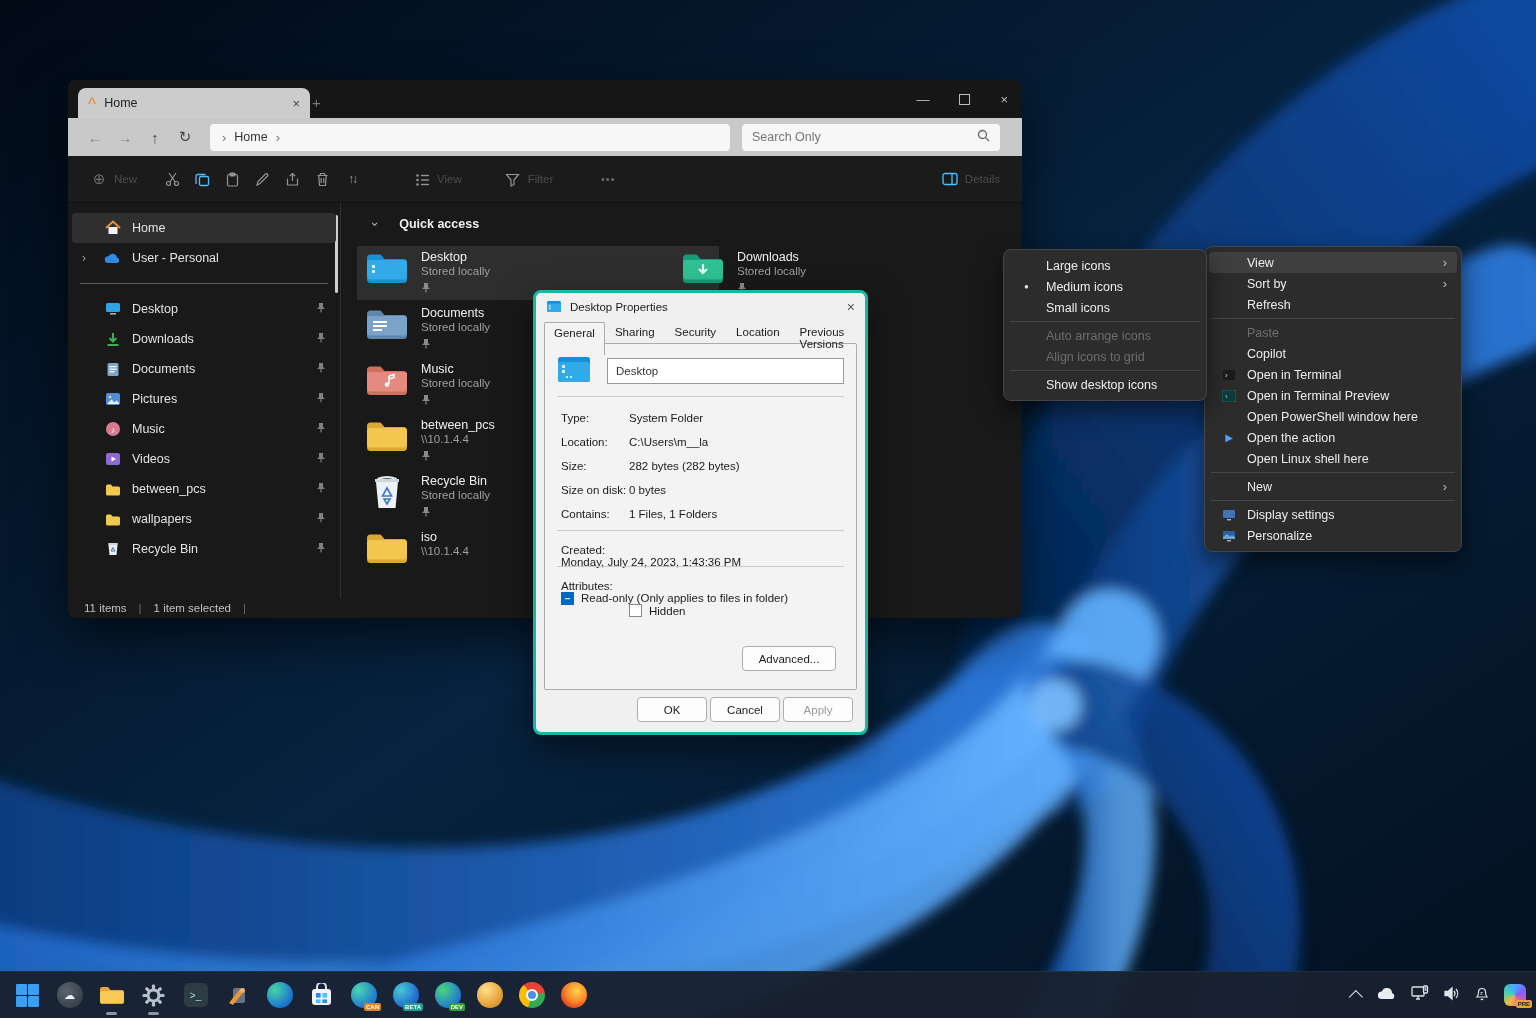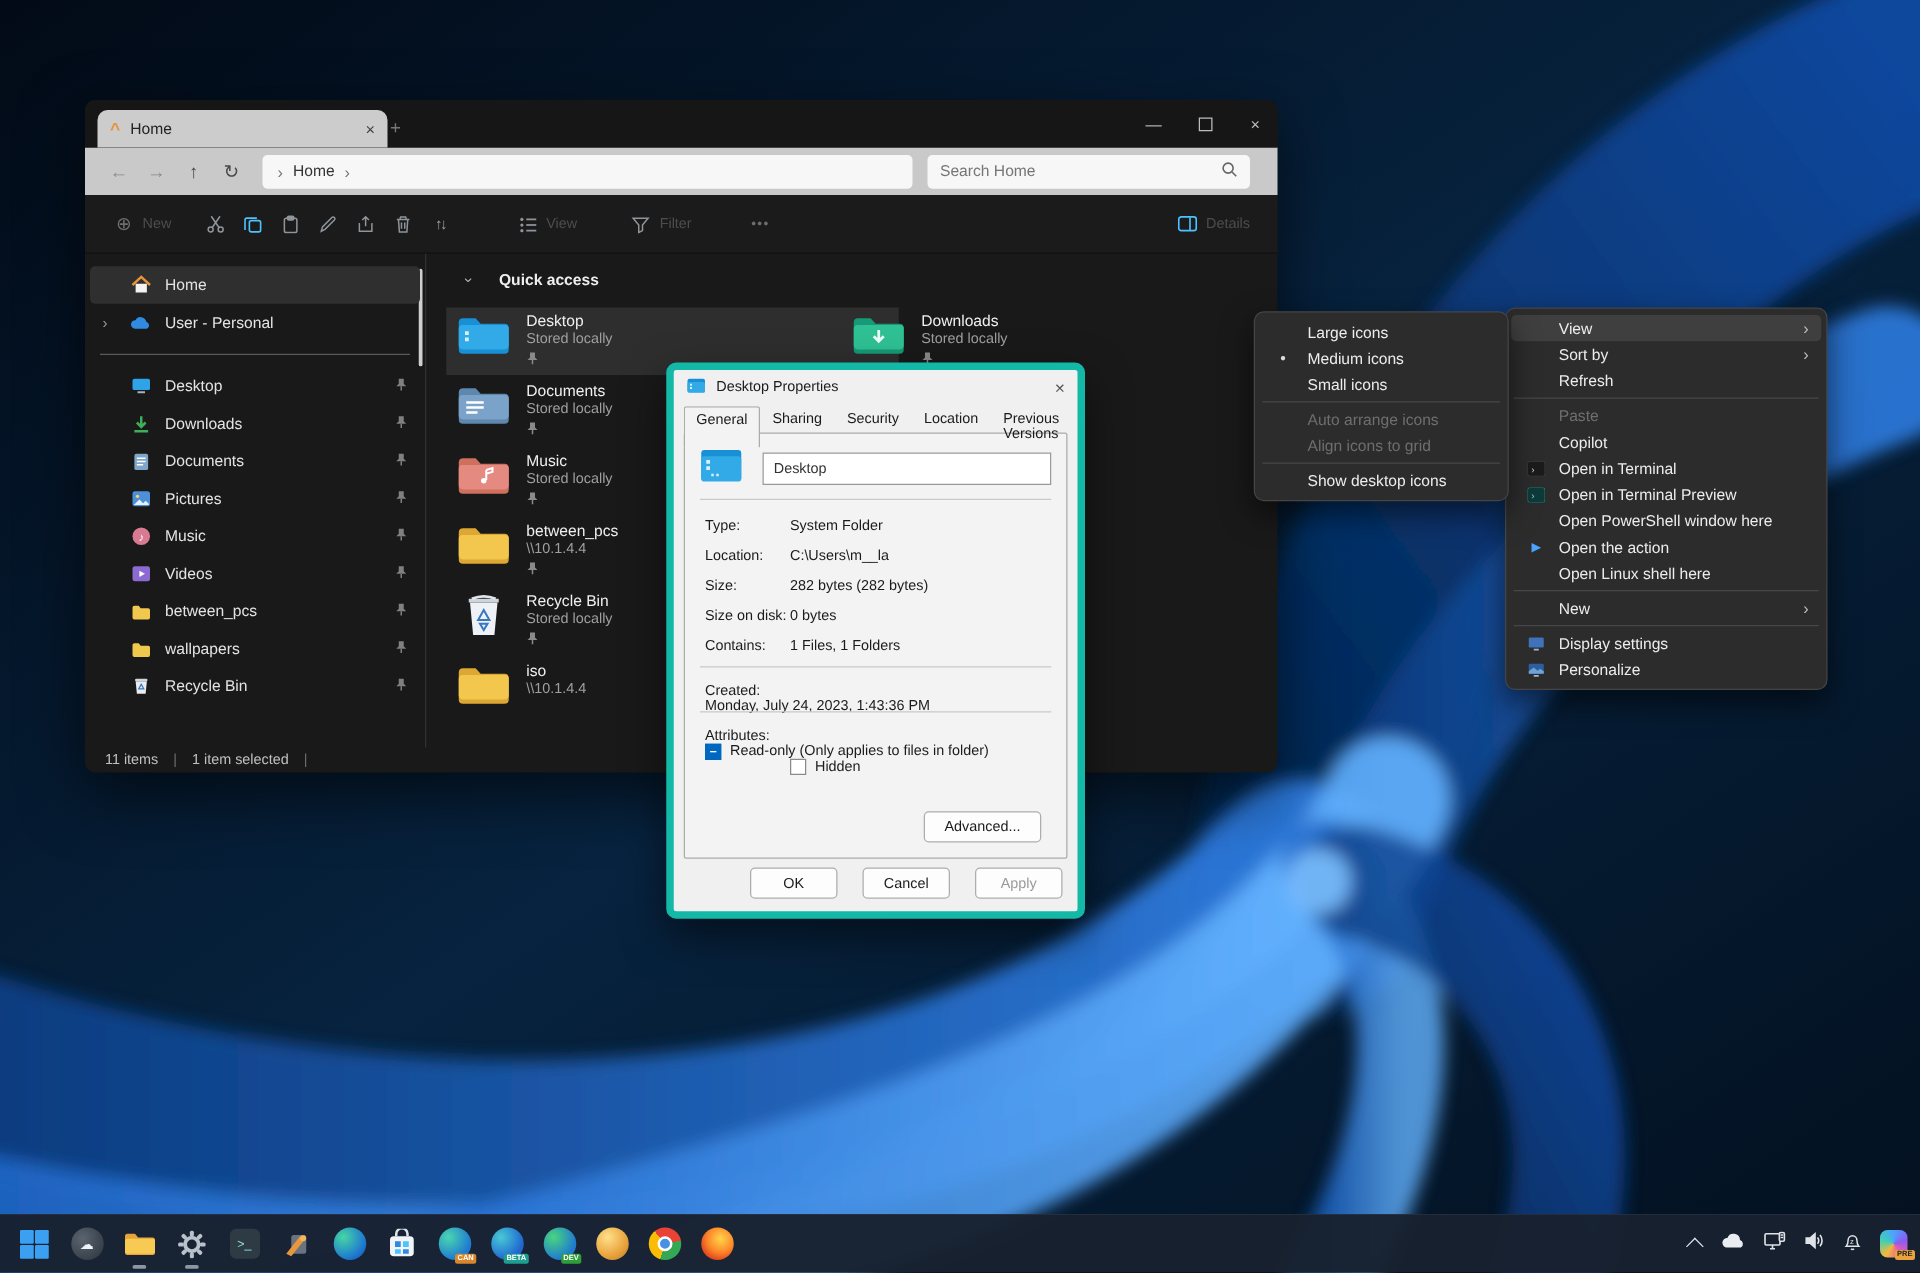--- a/index.html
+++ b/index.html
@@ -56,40 +56,40 @@
   .fic{width:44px;height:36px;flex:0 0 44px;display:flex;align-items:center;justify-content:center;}
   .itxt{display:flex;flex-direction:column;gap:1px;}
   .iname{font-size:12.5px;color:#efefef;}
   .isub{font-size:11.5px;color:#9f9f9f;}
   .ipin{margin-top:1px;}
   .statusbar{height:20px;display:flex;align-items:center;gap:12px;padding-left:16px;font-size:11.5px;color:#c0c0c0;}
   .statusbar .bar{color:#6d6d6d;}
 
   
   .dlg{position:absolute;left:533px;top:290px;width:335px;height:445px;background:#f0f0f0;
-    border:6px solid #14b8a6;border-radius:8px;box-shadow:0 14px 34px rgba(0,0,0,.5);
+    border:3px solid #14b8a6;border-radius:8px;box-shadow:0 14px 34px rgba(0,0,0,.5);
     color:#1b1b1b;font-size:11.5px;box-sizing:border-box;}
   .dlg-title{height:28px;display:flex;align-items:center;gap:8px;padding:0 10px;}
   .dlg-title .t{font-size:11.5px;}
   .dlg-title .x{margin-left:auto;color:#555;font-size:14px;}
   .tabs{display:flex;padding-left:8px;position:relative;z-index:2;}
   .dtab{padding:4px 9px;color:#1b1b1b;font-size:11.5px;border:1px solid transparent;border-bottom:none;}
   .dtab.active{background:#f3f3f3;border-color:#ababab;border-radius:2px 2px 0 0;position:relative;top:1px;}
   .tabpage{position:absolute;left:8px;right:8px;top:50px;bottom:42px;border:1px solid #ababab;background:#f3f3f3;border-radius:2px;}
   .nrow{position:absolute;left:12px;top:12px;right:12px;display:flex;align-items:center;gap:16px;}
   .namebox{flex:1;height:24px;background:#fff;border:1px solid #999;display:flex;align-items:center;padding:0 8px;color:#333;}
   .hr{position:absolute;left:12px;right:12px;height:1px;background:#c9c9c9;}
   .frow{position:absolute;left:16px;right:12px;display:flex;}
   .flabel{width:68px;color:#1b1b1b;}
   .fvalue{color:#1b1b1b;}
   .cb{width:13px;height:13px;border:1px solid #8a8a8a;background:#fff;display:inline-flex;align-items:center;justify-content:center;margin-right:7px;flex:0 0 13px;box-sizing:border-box;}
   .cb.on{background:#0067c0;border-color:#0067c0;color:#fff;font-size:10px;font-weight:bold;line-height:1;}
   .btn{background:#fdfdfd;border:1px solid #adadad;border-radius:4px;display:flex;align-items:center;justify-content:center;color:#1b1b1b;}
   .advbtn{position:absolute;right:20px;top:302px;width:92px;height:23px;}
-  .dlg-buttons{position:absolute;left:0;right:0;bottom:10px;display:flex;justify-content:flex-end;gap:20px;padding-right:12px;}
+  .dlg-buttons{position:absolute;left:0;right:0;bottom:10px;display:flex;justify-content:flex-end;gap:3px;padding-right:12px;}
   .dlg-buttons .btn{width:68px;height:23px;font-size:11.5px;}
   .btn.disabled{color:#9a9a9a;}
 
   
   .menu{position:absolute;background:#2c2c2c;border:1px solid #454545;border-radius:8px;
     box-shadow:0 10px 24px rgba(0,0,0,.55);padding:5px 0;color:#ececec;font-size:12.5px;z-index:30;}
   .mrow{position:relative;height:21px;display:flex;align-items:center;padding:0 12px 0 38px;margin:0 4px;border-radius:4px;}
   .mrow.hl{background:#3f3f3f;}
   .mrow.disabled{color:#6e6e6e;}
   .mrow .mic{position:absolute;left:12px;width:16px;height:16px;display:flex;align-items:center;justify-content:center;}
@@ -172,21 +172,21 @@
       <span class="navbtn dim">←</span>
       <span class="navbtn dim">→</span>
       <span class="navbtn">↑</span>
       <span class="navbtn">↻</span>
       <div class="crumb">
         <span class="sep">›</span>
         <span>Home</span>
         <span class="sep">›</span>
       </div>
       <div class="searchbox">
-        <span>Search Home</span>
+        <span>Search Only</span>
         <span class="mag">
           <svg width="13" height="13" viewBox="0 0 13 13">
               <circle cx="5.5" cy="5.5" r="4" fill="none" stroke="#666" stroke-width="1.3"></circle>
               <line x1="8.6" y1="8.6" x2="12" y2="12" stroke="#666" stroke-width="1.3"></line>
             </svg>
         </span>
       </div>
     </div>
 
     <div class="toolbar">

